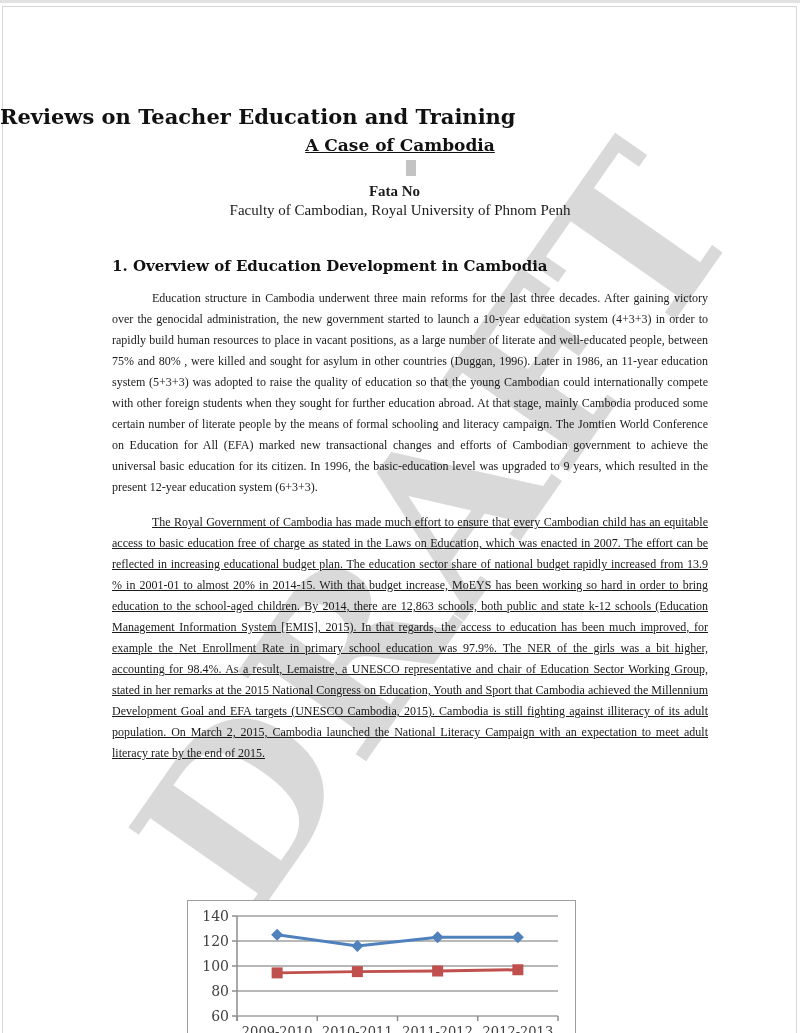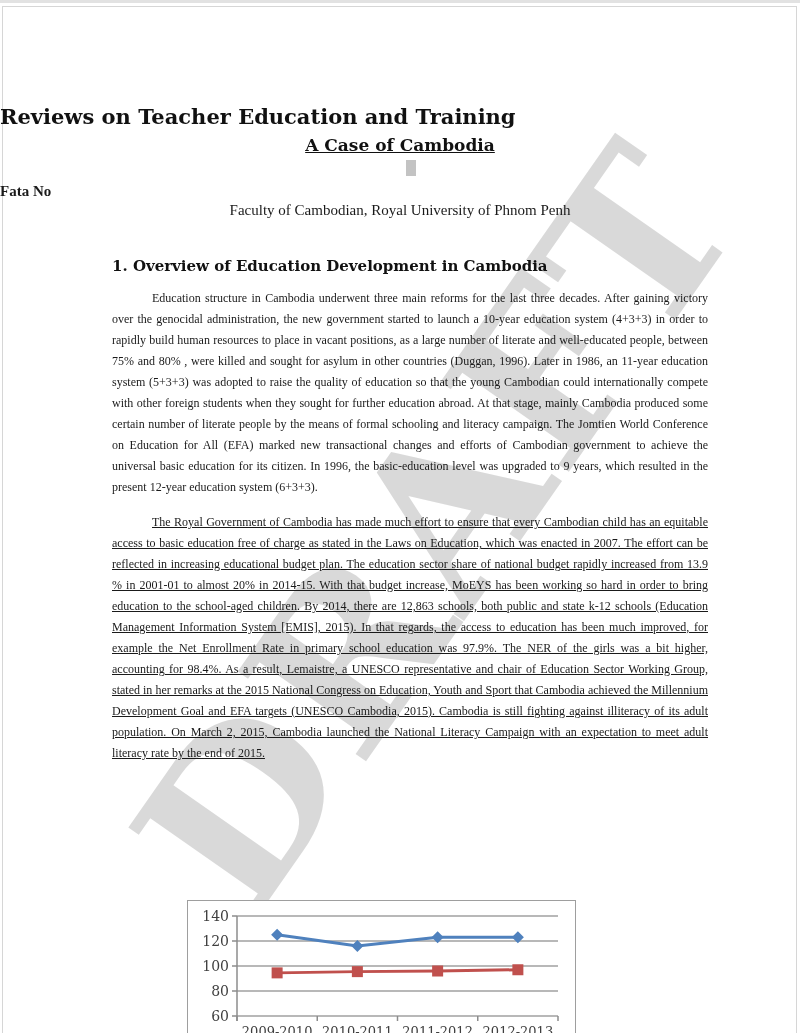--- a/index.html
+++ b/index.html
@@ -32,21 +32,21 @@
   .subtitle{
     margin:4px 0 0 0;text-align:center;
     font-family:"DejaVu Serif",serif;font-weight:bold;
     font-size:17px;line-height:20px;color:#111;text-decoration:underline;
   }
   .pilcrow-block{
     width:10px;height:16px;background:#c3c3c3;
     margin:5px auto 0 auto;margin-left:406px;
   }
   .author{
-    margin:7px 11px 0 0;
+    margin:7px 11px 0 0;text-align:center;
     font-weight:bold;font-size:15px;line-height:17px;
   }
   .affiliation{
     margin:2px 0 0 0;text-align:center;
     font-size:15px;line-height:17px;
   }
   .section-heading{
     margin:37px 112px 0 112px;
     font-family:"DejaVu Serif",serif;font-weight:bold;
     font-size:15px;line-height:20px;color:#111;

